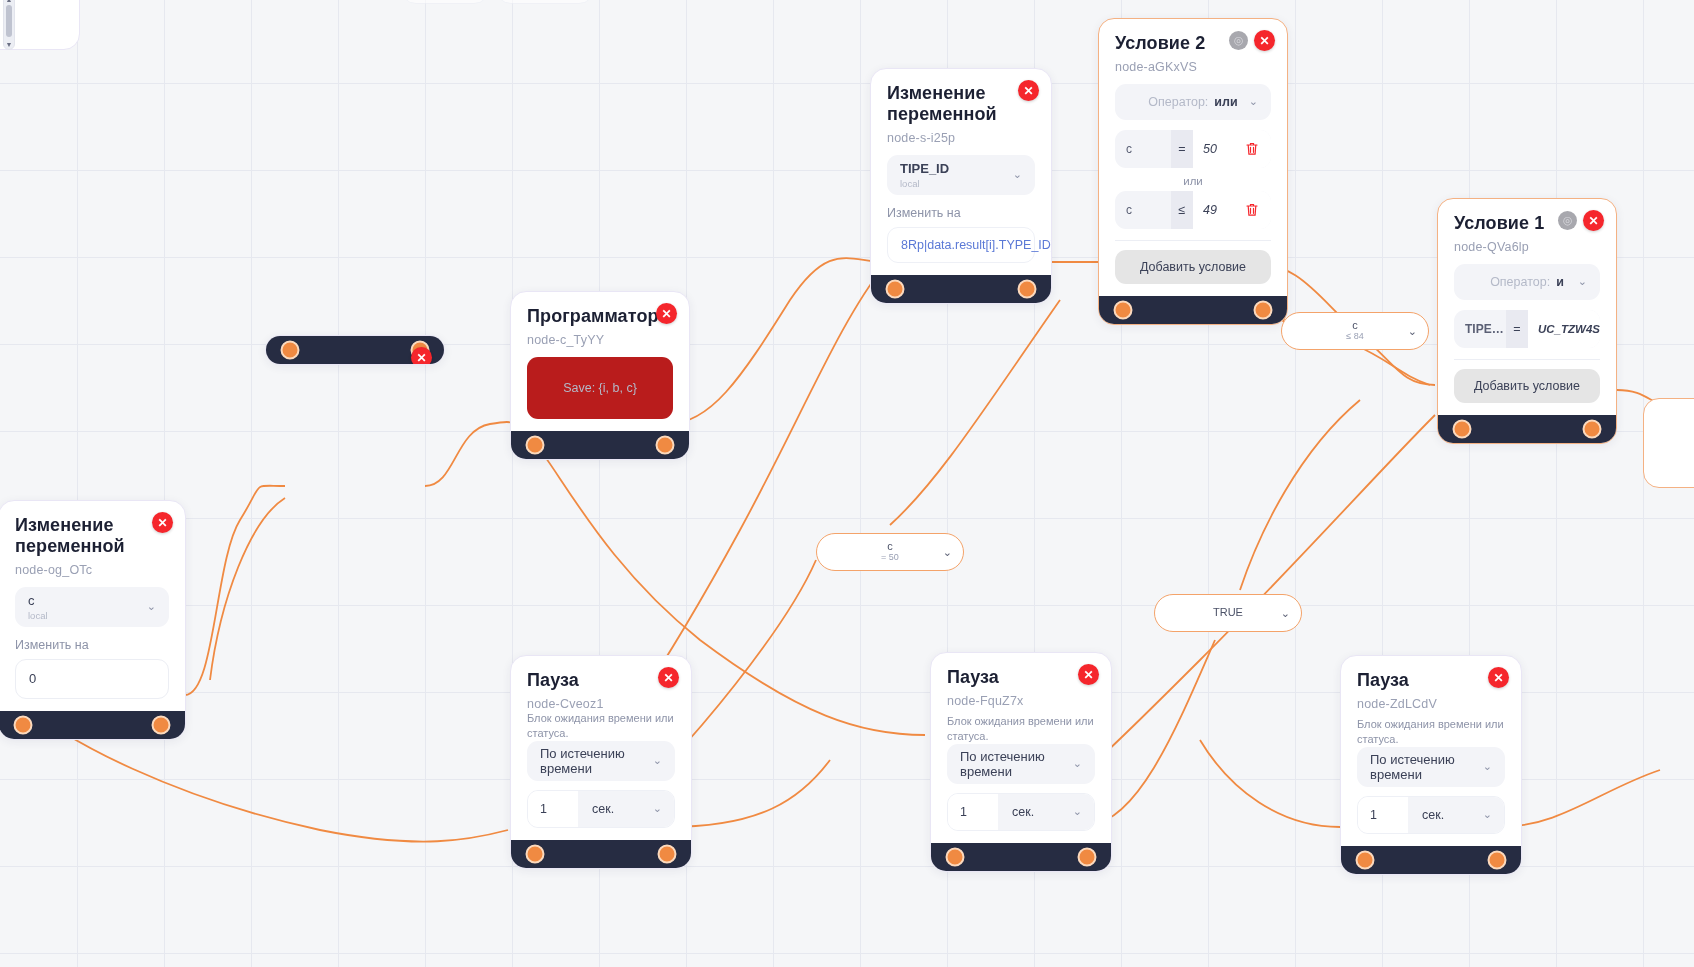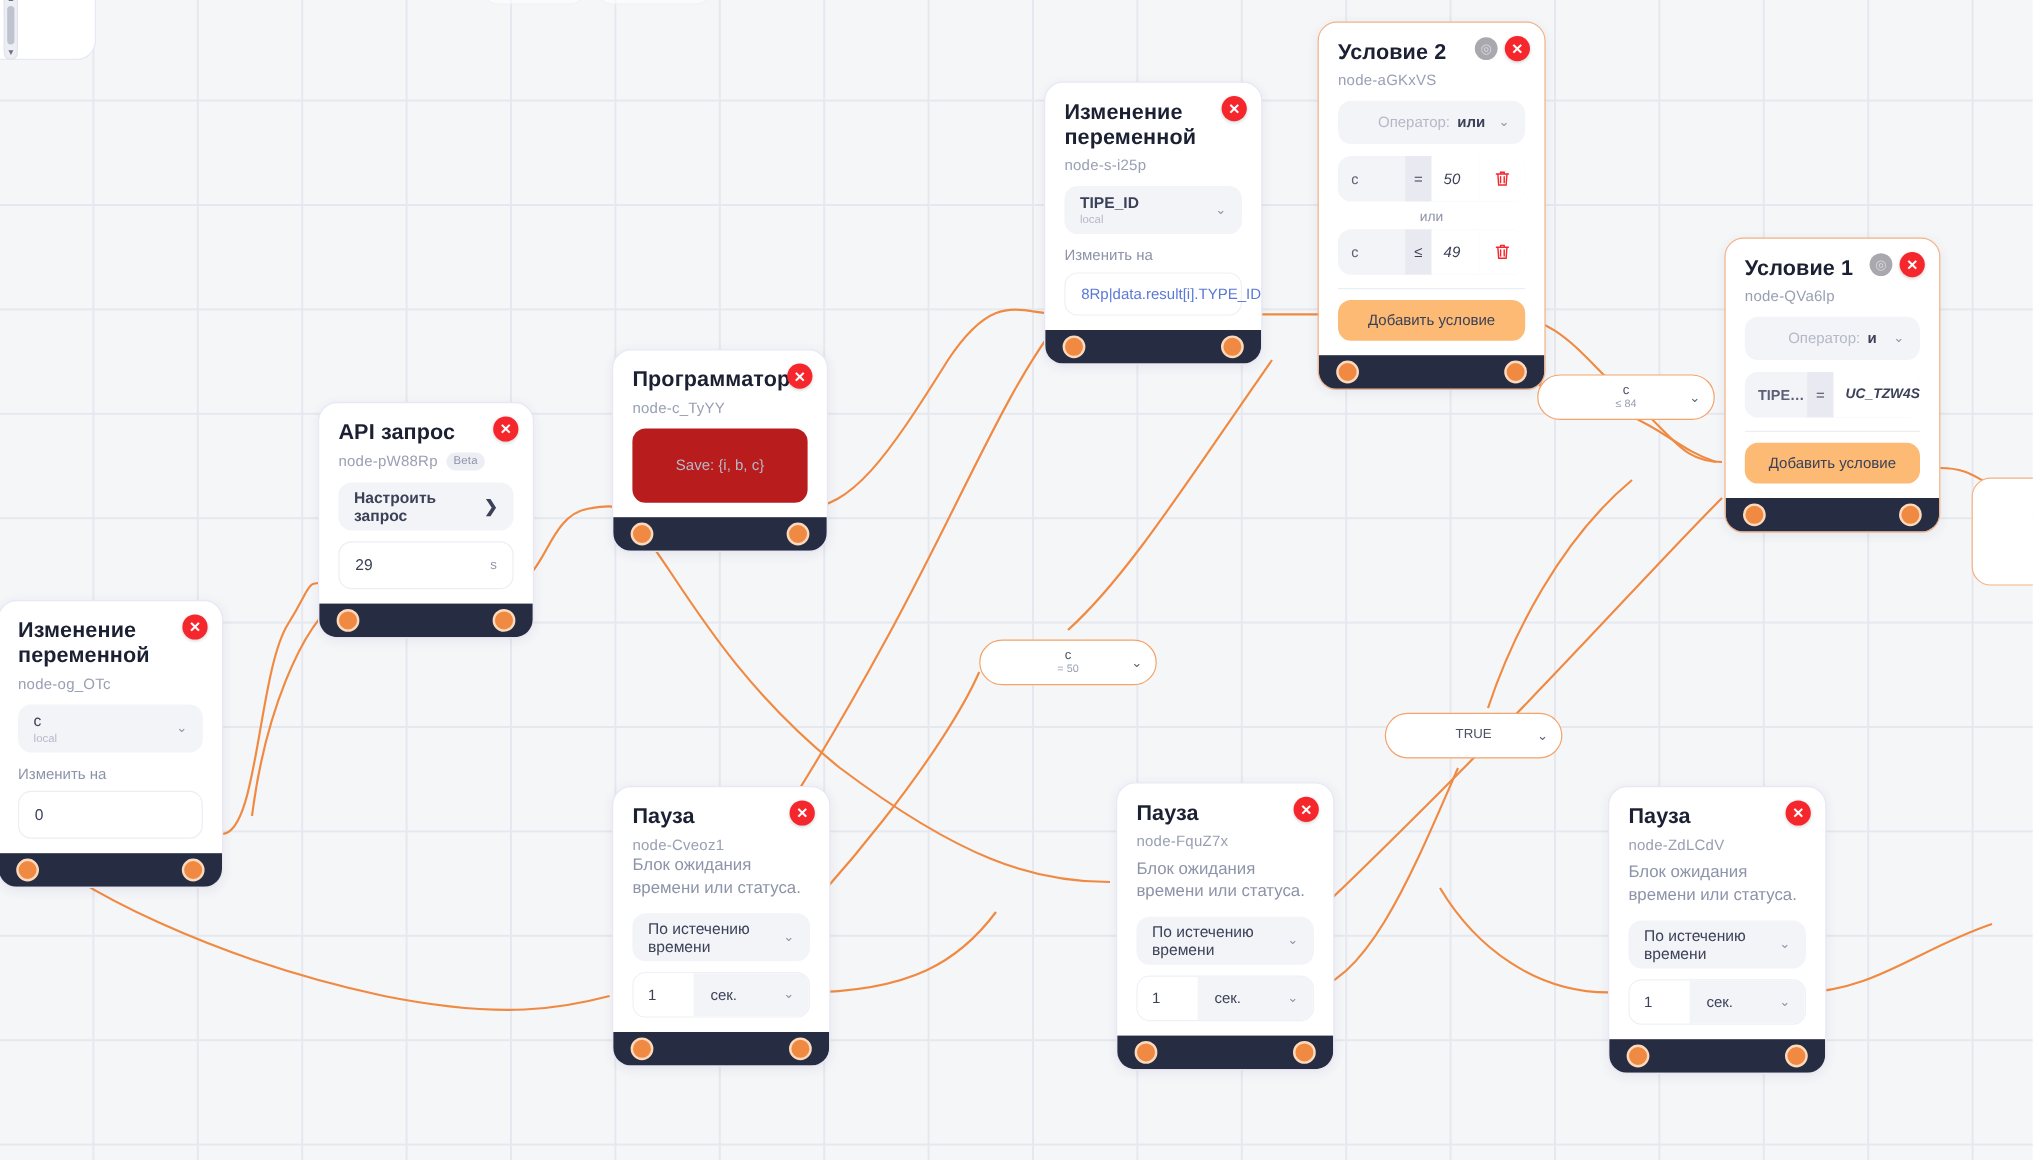--- a/index.html
+++ b/index.html
@@ -39,21 +39,21 @@
   }
   .node-title.two { padding-right: 40px; }
   .node-id {
     font-size: 12.5px; color: #9aa0b4; letter-spacing: .2px;
     margin-bottom: 10px; display: flex; align-items: center; gap: 7px;
   }
   .beta {
     background: #eceef4; color: #8d93a8; font-size: 9.5px;
     padding: 2px 6px; border-radius: 8px; letter-spacing: .2px;
   }
-  .node-desc { font-size: 14px; color: #8d93a8; line-height: 1.35; margin-bottom: 12px; }
+  .node-desc { font-size: 11px; color: #8d93a8; line-height: 1.35; margin-bottom: 0; }
 
   .close-btn {
     position: absolute; top: 11px; right: 12px;
     width: 21px; height: 21px; border-radius: 50%;
     background: #f5262c; color: #fff;
     display: flex; align-items: center; justify-content: center;
     font-size: 12px; font-weight: 700; line-height: 1;
     cursor: pointer; box-shadow: 0 1px 3px rgba(0,0,0,.2);
   }
   .info-btn {
@@ -117,21 +117,21 @@
   .op-sel {
     background: #f3f4f8; border-radius: 11px; height: 36px;
     display: flex; align-items: center; justify-content: center;
     gap: 6px; font-size: 12.5px; margin-bottom: 10px; position: relative; cursor: pointer;
   }
   .op-sel .k { color: #b4b9c8; }
   .op-sel .v { color: #3b4157; font-weight: 700; }
   .op-sel .chev { position: absolute; right: 13px; margin: 0; }
   .divider { height: 1px; background: #eceef4; margin: 11px 0 9px; }
   .add-btn {
-    background: #fdba74; border-radius: 11px; height: 34px;
+    background: #e5e5e5; border-radius: 11px; height: 34px;
     display: flex; align-items: center; justify-content: center;
     font-size: 12.5px; color: #3b4157; cursor: pointer;
   }
 
   
   .time-row { display: flex; height: 38px; border: 1.4px solid #eef0f6; border-radius: 11px; overflow: hidden; }
   .time-row .t-num { flex: 1; background: #fff; display: flex; align-items: center; padding-left: 12px; font-size: 12.5px; color: #3b4157; }
   .time-row .t-unit { flex: 0 0 96px; background: #f3f4f8; display: flex; align-items: center; padding-left: 14px; font-size: 12.5px; color: #3b4157; position: relative; }
   .time-row .t-unit .chev { position: absolute; right: 12px; margin: 0; }
 
@@ -235,36 +235,20 @@
       </div>
     </div>
     <div class="node-foot">
       <div class="port l"></div>
       <div class="port r"></div>
     </div>
     <div class="close-btn">✕</div>
   </div>
 
   <div class="node" style="left:265px; top:335px; width:180px;">
-    <div class="node-body">
-      <div class="node-title">API запрос</div>
-      <div class="node-id">
-        <span>node-pW88Rp</span>
-        <span class="beta">Beta</span>
-      </div>
-      <div class="fld">
-        <span style="font-weight:600">Настроить запрос</span>
-        <span class="arrow-r">❯</span>
-      </div>
-      <div style="height:9px"></div>
-      <div class="fld white">
-        <span>29</span>
-        <span class="chev" style="font-size:11px">s</span>
-      </div>
-    </div>
     <div class="node-foot">
       <div class="port l"></div>
       <div class="port r"></div>
     </div>
     <div class="close-btn">✕</div>
   </div>
 
   <div class="node" style="left:510px; top:291px; width:180px;">
     <div class="node-body">
       <div class="node-title">Программатор</div>

